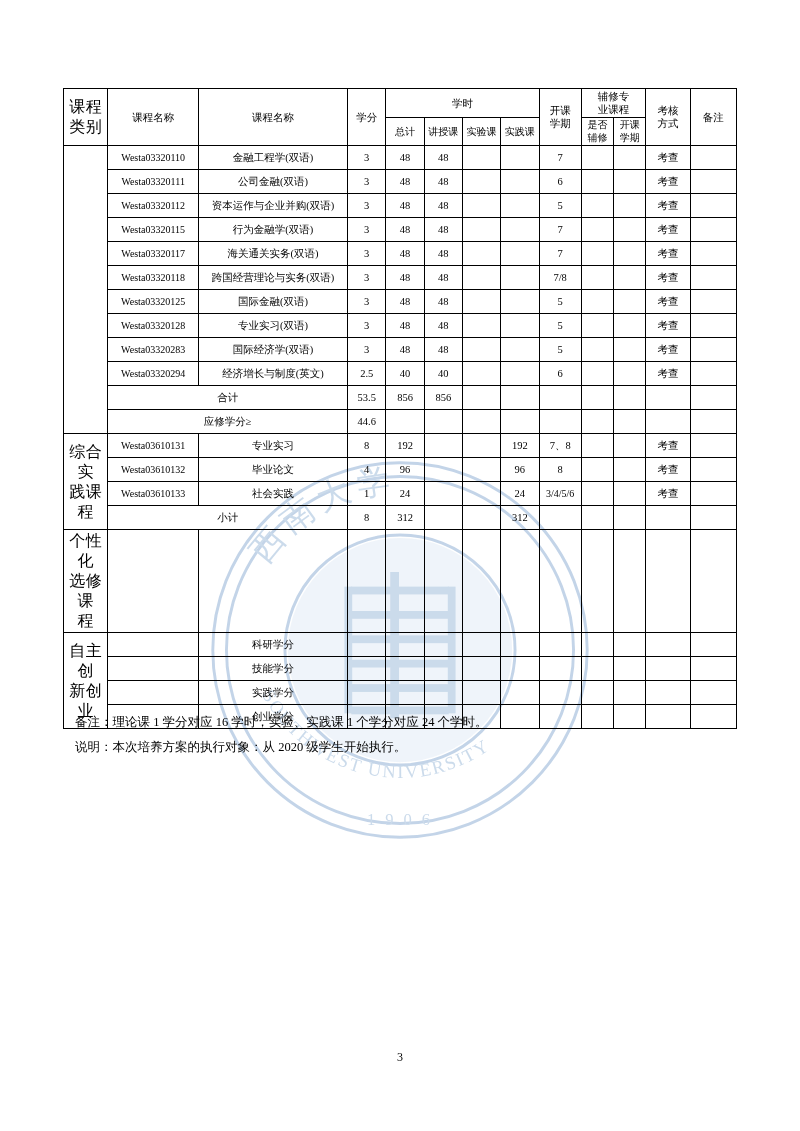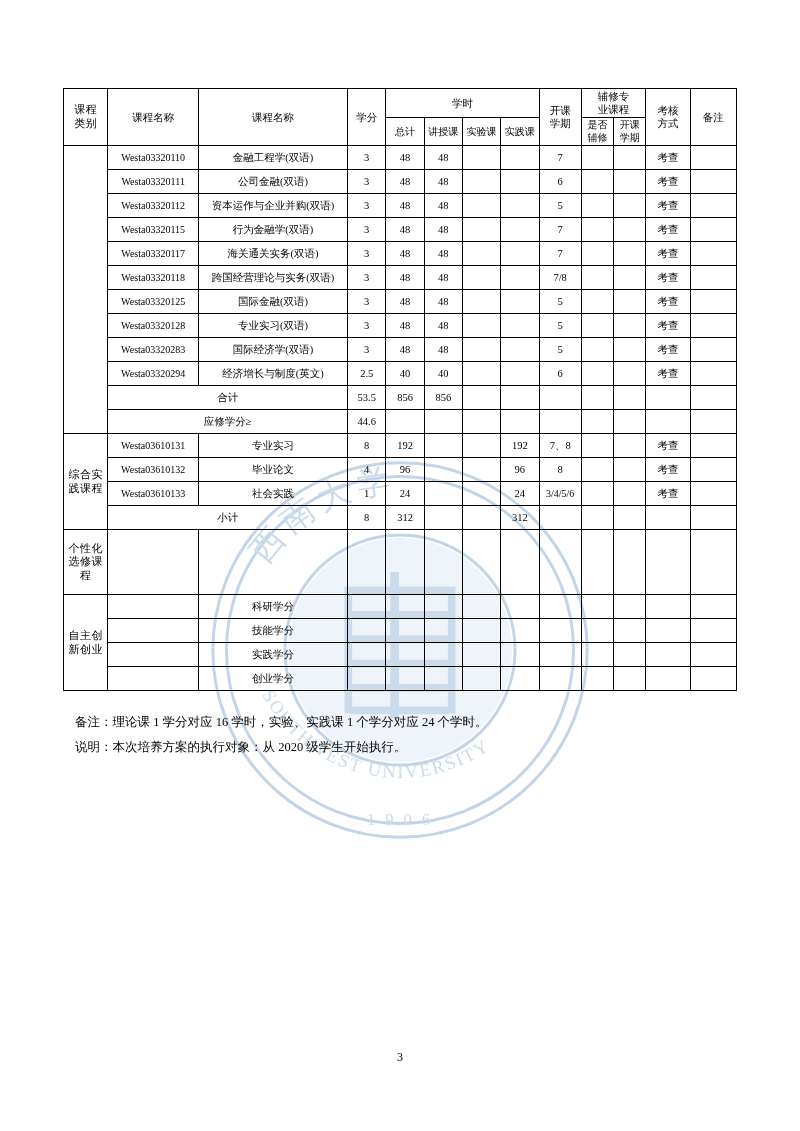--- a/index.html
+++ b/index.html
@@ -61,21 +61,21 @@
     font-size: 10px;
   }
   td.name {
     font-size: 10.5px;
     margin-left: 35px;
   }
   td.bold {
     font-weight: bold;
   }
   .cat {
-    font-size: 11px;
+    font-size: 16px;
     letter-spacing: 0.5px;
   }
   .small {
     font-size: 10px;
   }
 
   .notes {
     position: absolute;
     left: 48px;
     top: 710px;

